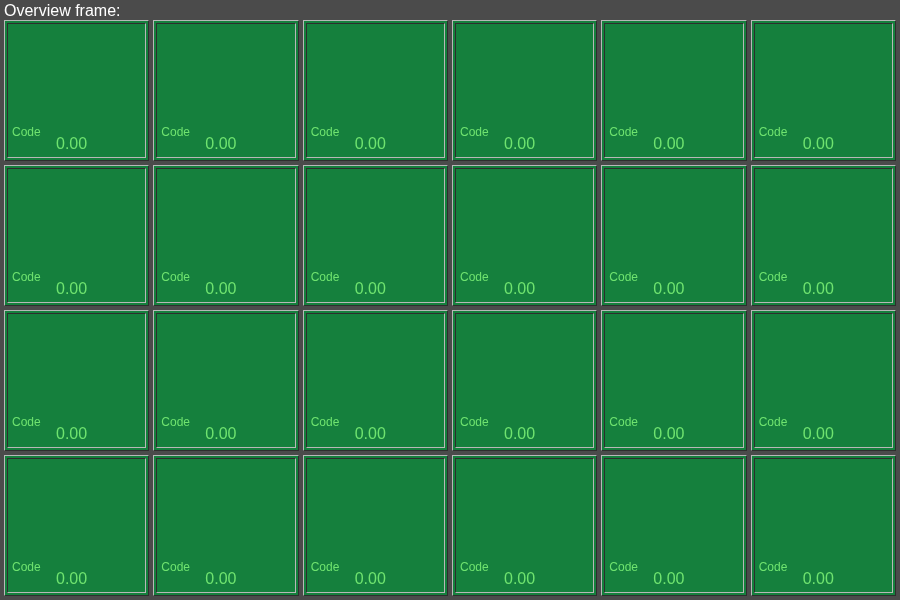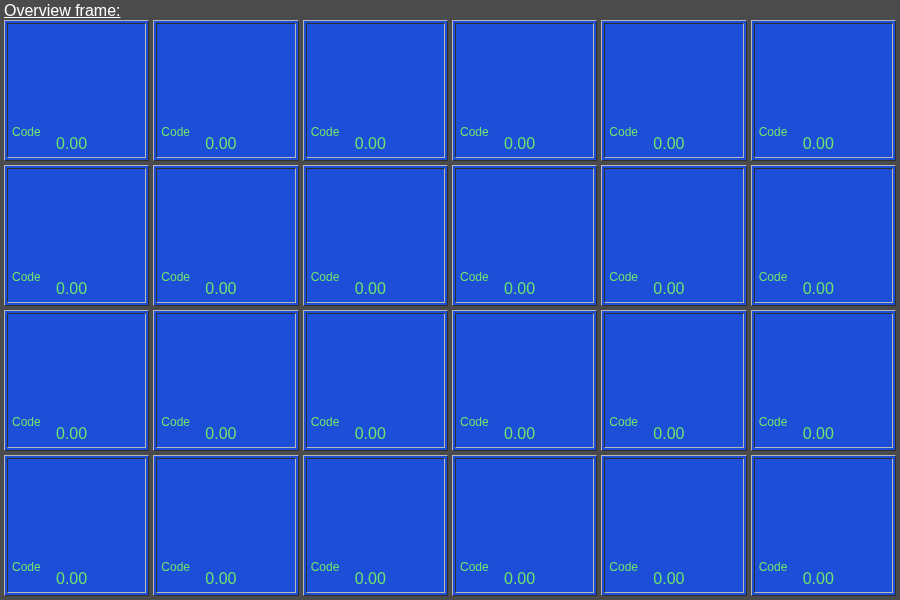--- a/index.html
+++ b/index.html
@@ -8,35 +8,34 @@
     background:#4B4B4B;
     font-family:Arial,Helvetica,sans-serif;
     overflow:hidden;
   }
   .title{
     color:#FFFFFF;
     font-size:16px;
     padding:2px 4px 0 4px;
     height:20px;
     box-sizing:border-box;
-    text-decoration:underline;
   }
   .grid{
     display:grid;
     grid-template-columns:repeat(6,1fr);
     grid-template-rows:repeat(4,1fr);
     gap:4px;
     padding:0 4px 4px 4px;
     box-sizing:border-box;
     width:900px;
     height:580px;
   }
   .cell{
     position:relative;
-    background:#1d4ed8;
+    background:#15803d;
     
     border-top:1px solid #B8B8B8;
     border-left:1px solid #B8B8B8;
     border-right:1px solid #2E2E2E;
     border-bottom:1px solid #2E2E2E;
     box-sizing:border-box;
   }
   .inner{
     position:absolute;
     left:2px;right:2px;top:2px;bottom:2px;

